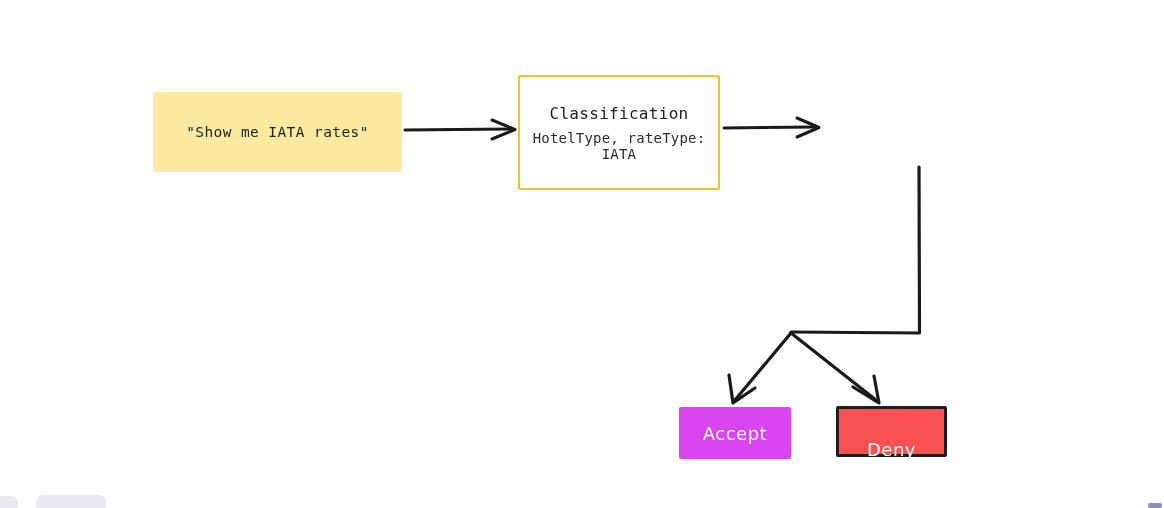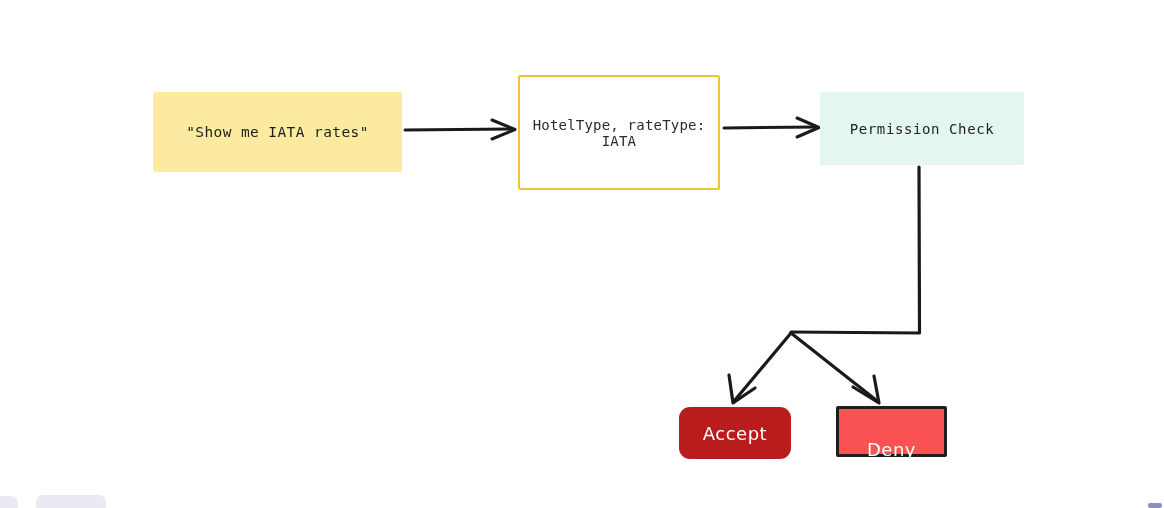--- a/index.html
+++ b/index.html
@@ -90,22 +90,22 @@
     color: #1e1e1e;
     letter-spacing: 0.6px;
   }
 
   
   .node-accept {
     left: 679px;
     top: 407px;
     width: 112px;
     height: 52px;
-    background: #b91c1c;
-    border-radius: 11px;
+    background: #d946ef;
+    border-radius: 2px;
   }
   .node-accept .label {
     font-family: "DejaVu Sans", sans-serif;
     font-size: 18px;
     color: #ffffff;
     letter-spacing: 0.5px;
   }
 
   
   .node-deny {
@@ -183,26 +183,24 @@
       <path d="M 791 333 L 876 400" stroke="#1a1a1a" stroke-width="3.2" fill="none" stroke-linecap="round"></path>
       <path d="M 853 387 L 879 403 L 874 376" stroke="#1a1a1a" stroke-width="3.2" fill="none" stroke-linecap="round" stroke-linejoin="round"></path>
     </g>
   </svg>
 
   <div class="node node-intent">
     <span class="label">"Show me IATA rates"</span>
   </div>
 
   <div class="node node-classification">
+    <span class="title">Classification</span>
     <span class="subtitle">HotelType, rateType: IATA</span>
   </div>
 
-  <div class="node node-permission">
-    <span class="label">Permission Check</span>
-  </div>
 
   <div class="node node-accept">
     <span class="label">Accept</span>
   </div>
 
   <div class="node node-deny">
     <span class="label">Deny</span>
   </div>
 
   <div class="chrome-pill chrome-pill-left"></div>

